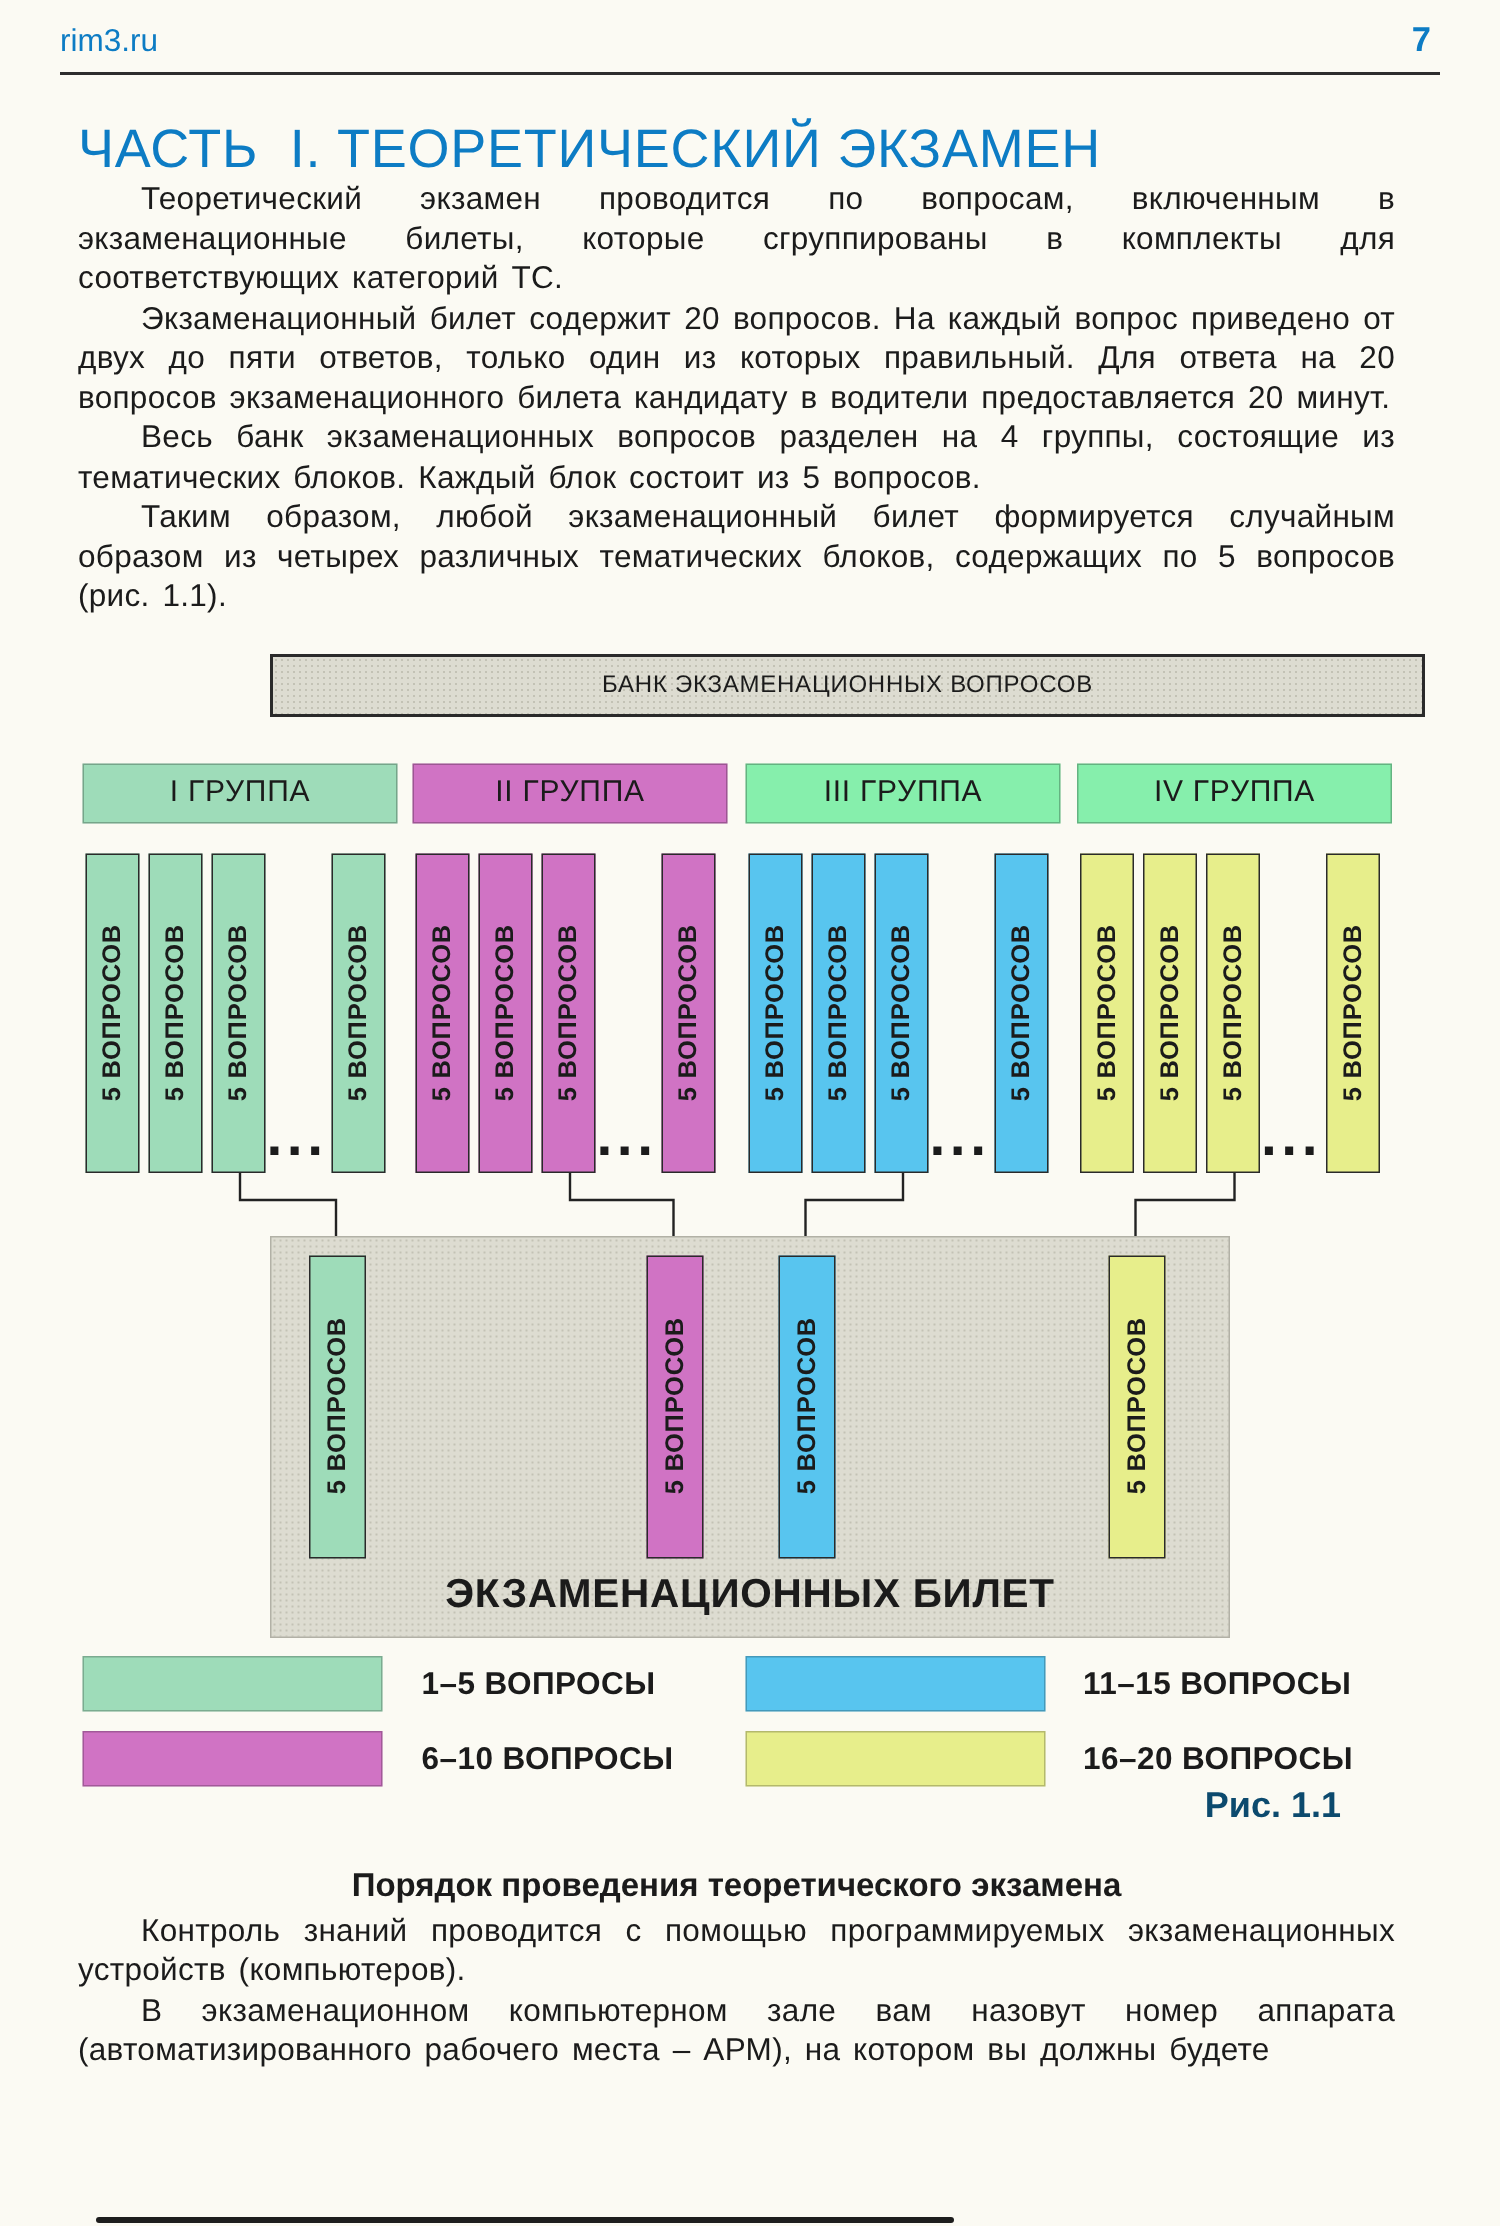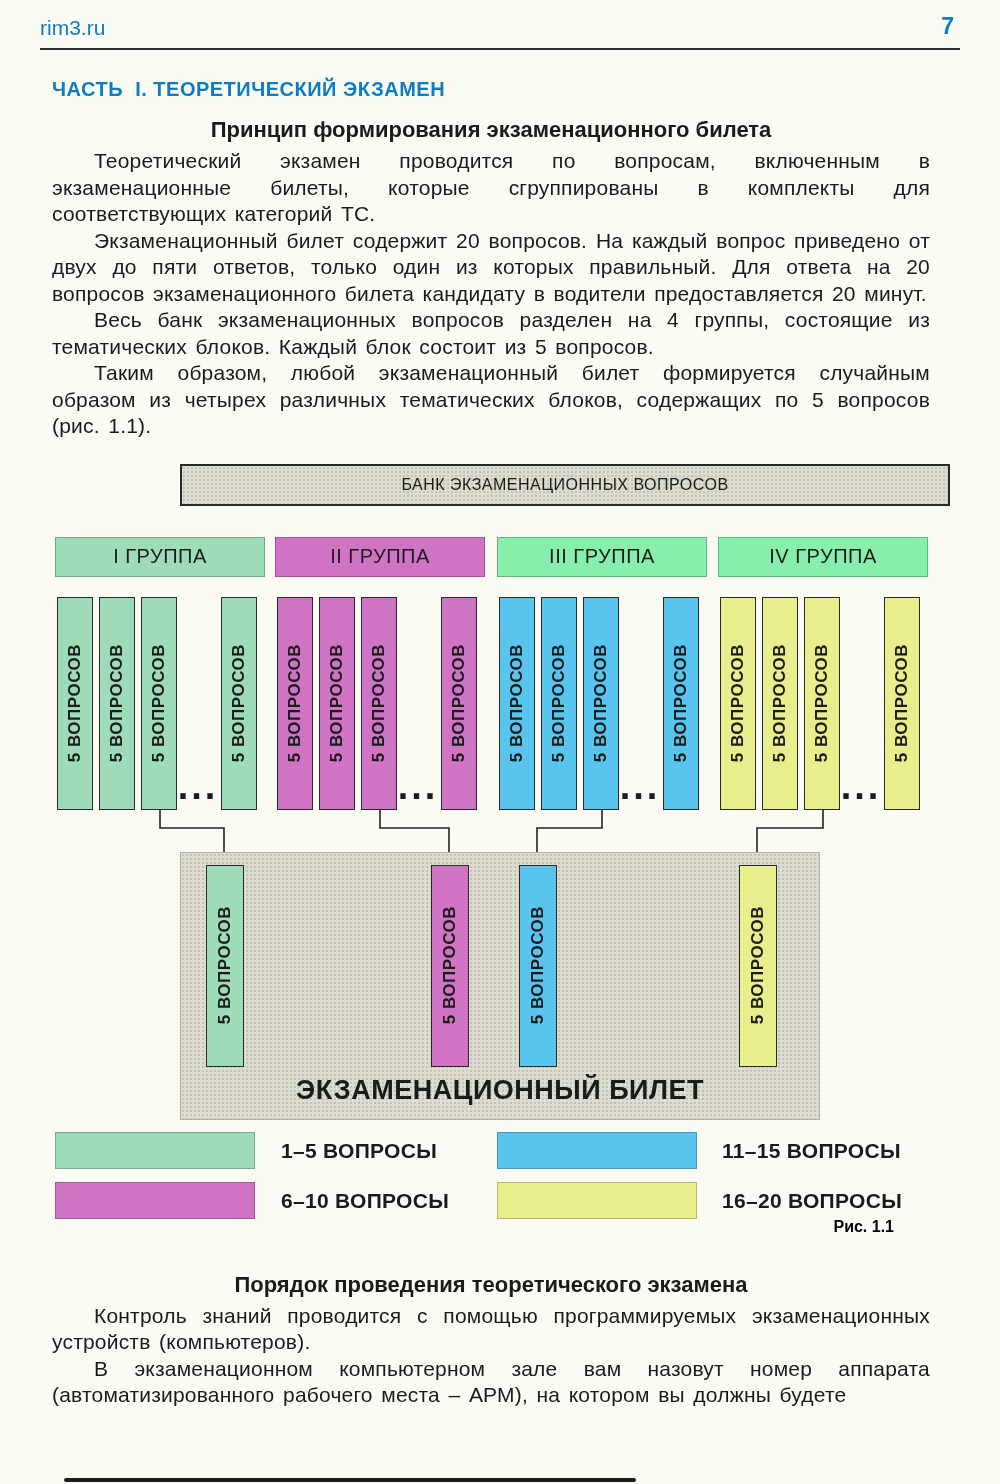--- a/index.html
+++ b/index.html
@@ -15,21 +15,21 @@
   }
   
   .rhead { position: relative; height: 46px; }
   .rhead .site   { position:absolute; left:40px;  top:16px; font-size:21px; color:#0d7cc4; }
   .rhead .htitle { position:absolute; left:0; right:0; top:15px; text-align:center; font-size:21px; font-weight:bold; color:#0d7cc4; }
   .rhead .pnum   { position:absolute; right:46px; top:13px; font-size:23px; font-weight:bold; color:#0d7cc4; }
   .rule { margin: 2px 40px 0 40px; border-top: 2px solid #2d2d2d; }
   
   .part-title {
     margin: 28px 72px 0 52px;
-    font-size: 20px; font-weight: bold; color:#0d7cc4;
+    font-size: 36px; font-weight: normal; color:#0d7cc4;
     letter-spacing: .5px; white-space: pre-wrap;
   }
   .content { padding: 0 70px 0 52px; }
   .sec-heading { text-align:center; font-weight:bold; font-size:22px; margin-top:16px; margin-bottom:5px; }
   p.body {
     font-size: 21px; line-height: 26.5px;
     text-align: justify; text-indent: 2.0em;
     word-spacing: 2.5px; letter-spacing: .2px;
   }
   
@@ -73,38 +73,37 @@
     position:absolute; top:12px; width:38px; height:202px;
     border:1px solid #2a2a2a;
     display:flex; align-items:center; justify-content:center;
   }
   .ticket-title {
     position:absolute; left:0; right:0; bottom:13px;
     text-align:center; font-weight:bold; font-size:27px; letter-spacing:.5px;
   }
   .lswatch { position:absolute; width:200px; height:37px; border:1px solid rgba(0,0,0,.22); }
   .llabel  { position:absolute; height:37px; line-height:37px; font-weight:bold; font-size:21px; letter-spacing:.3px; }
-  .caption { position:absolute; top:754px; right:106px; color:#000000; font-weight:bold; font-size:16px; }
+  .caption { position:absolute; top:754px; right:106px; color:#0c4a6e; font-weight:bold; font-size:24px; }
   .artifact { position:absolute; left:64px; bottom:2px; width:572px; height:4px; background:#1d1d1d; border-radius:2px; }
 </style>
 </head>
 <body>
 
 <div class="page">
 
   <div class="rhead">
     <span class="site">rim3.ru</span>
     <span class="pnum">7</span>
   </div>
   <div class="rule"></div>
 
   <div class="part-title">ЧАСТЬ  I. ТЕОРЕТИЧЕСКИЙ ЭКЗАМЕН</div>
 
   <div class="content">
-    <div class="sec-heading">Принцип формирования экзаменационного билета</div>
     <p class="body">Теоретический экзамен проводится по вопросам, включенным в экзаменационные билеты, которые сгруппированы в комплекты для соответствующих категорий ТС.</p>
     <p class="body">Экзаменационный билет содержит 20 вопросов. На каждый вопрос приведено от двух до пяти ответов, только один из которых правильный. Для ответа на 20 вопросов экзаменационного билета кандидату в водители предоставляется 20 минут.</p>
     <p class="body">Весь банк экзаменационных вопросов разделен на 4 группы, состоящие из тематических блоков. Каждый блок состоит из 5 вопросов.</p>
     <p class="body">Таким образом, любой экзаменационный билет формируется случайным образом из четырех различных тематических блоков, содержащих по 5 вопросов (рис. 1.1).</p>
   </div>
 
   <div class="figure">
 
     <div class="bank gray-dotted">БАНК ЭКЗАМЕНАЦИОННЫХ ВОПРОСОВ</div>
 
@@ -189,21 +188,21 @@
         </div>
       <div class="tbar" style="left: 250px; background-color: rgb(208, 115, 196);">
           <span>5 ВОПРОСОВ</span>
         </div>
       <div class="tbar" style="left: 338px; background-color: rgb(88, 197, 239);">
           <span>5 ВОПРОСОВ</span>
         </div>
       <div class="tbar" style="left: 558px; background-color: rgb(231, 238, 139);">
           <span>5 ВОПРОСОВ</span>
         </div>
-      <div class="ticket-title">ЭКЗАМЕНАЦИОННЫЙ БИЛЕТ</div>
+      <div class="ticket-title">ЭКЗАМЕНАЦИОННЫХ БИЛЕТ</div>
     </div>
 
     <div class="lswatch" style="left: 55px; top: 668px; background-color: rgb(158, 220, 185);"></div>
     <div class="llabel" style="left:281px; top:668px">1–5 ВОПРОСЫ</div>
     <div class="lswatch" style="left: 497px; top: 668px; background-color: rgb(88, 197, 239);"></div>
     <div class="llabel" style="left:722px; top:668px">11–15 ВОПРОСЫ</div>
     <div class="lswatch" style="left: 55px; top: 718px; background-color: rgb(208, 115, 196);"></div>
     <div class="llabel" style="left:281px; top:718px">6–10 ВОПРОСЫ</div>
     <div class="lswatch" style="left: 497px; top: 718px; background-color: rgb(231, 238, 139);"></div>
     <div class="llabel" style="left:722px; top:718px">16–20 ВОПРОСЫ</div>

